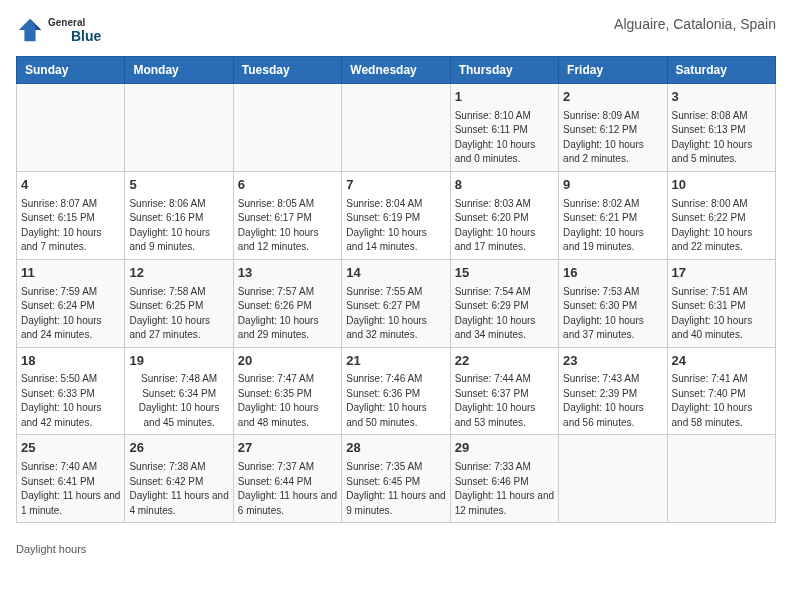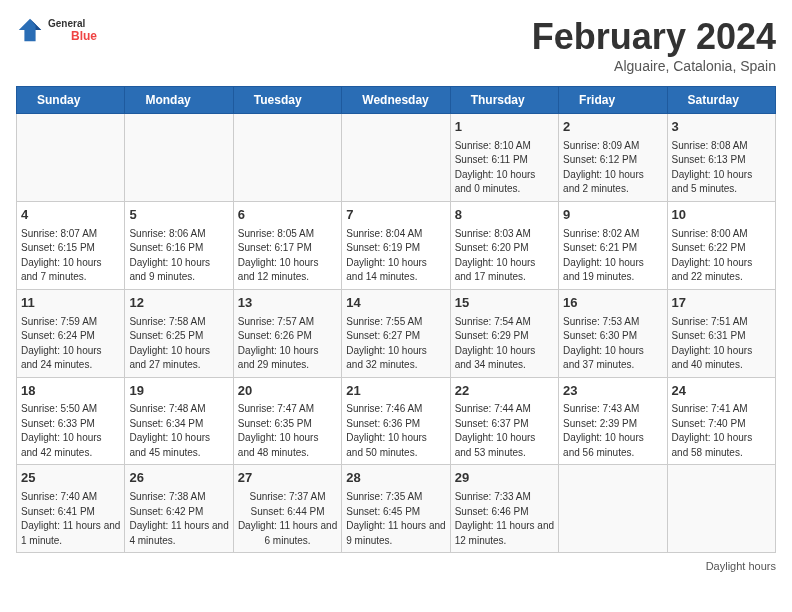--- a/index.html
+++ b/index.html
@@ -38,21 +38,21 @@
       color: #555;
     }
     table {
       width: 100%;
       border-collapse: collapse;
       font-size: 11px;
     }
     thead tr th {
       background-color: #2a6db5;
       color: #fff;
-      padding: 6px 20px;
+      padding: 6px 8px;
       text-align: left;
       font-size: 12px;
       font-weight: bold;
       border: 1px solid #1e5a9e;
     }
     tbody tr td {
       border: 1px solid #ccc;
       vertical-align: top;
       padding: 4px;
       height: 80px;
@@ -73,42 +73,40 @@
       font-size: 10px;
       color: #333;
     }
     tbody tr:nth-child(odd) td {
       background-color: #f9f9f9;
     }
     tbody tr:nth-child(even) td {
       background-color: #fff;
     }
     .footer-note {
-      margin-top: 7px;
+      margin-top: 20px;
       font-size: 11px;
       color: #555;
-      text-align: right;
     }
   </style>
 </head>
 <body>
 
 <div class="header">
   <div class="logo">
     <svg class="logo-icon" viewBox="0 0 40 40">
       <polygon points="20,4 36,20 28,20 28,36 12,36 12,20 4,20" fill="#2a6db5"></polygon>
       <polygon points="20,4 36,20 28,20 28,14" fill="#1a4d8f"></polygon>
     </svg>
     <div>
       <div style="font-size:10px;font-weight:bold;color:#333;">General</div>
-      <div style="font-size:12px;font-weight:bold;color:#ef4444;padding-left:23px;">Blue</div>
+      <div style="font-size:14px;font-weight:bold;color:#0c4a6e;padding-left:23px;">Blue</div>
     </div>
   </div>
   <div class="title-block">
-    <div class="month-title">February 2024</div>
     <div class="subtitle">Alguaire, Catalonia, Spain</div>
   </div>
 </div>
 
 <table>
   <thead>
     <tr>
     <th>Sunday</th>
         <th>Monday</th>
         <th>Tuesday</th>
@@ -233,21 +231,21 @@
       </tr>
       <tr>
         <td>
           <span class="day-num">18</span>
           <div class="day-info" style="white-space: pre-line;">Sunrise: 5:50 AM
 Sunset: 6:33 PM
 Daylight: 10 hours and 42 minutes.</div>
         </td>
         <td>
           <span class="day-num">19</span>
-          <div class="day-info" style="white-space: pre-line;">Sunrise: 7:48 AM
+          <div class="day-info" style="white-space: pre-line; text-align: center;">Sunrise: 7:48 AM
 Sunset: 6:34 PM
 Daylight: 10 hours and 45 minutes.</div>
         </td>
         <td>
           <span class="day-num">20</span>
           <div class="day-info" style="white-space: pre-line;">Sunrise: 7:47 AM
 Sunset: 6:35 PM
 Daylight: 10 hours and 48 minutes.</div>
         </td>
         <td>
@@ -283,21 +281,21 @@
 Daylight: 11 hours and 1 minute.</div>
         </td>
         <td>
           <span class="day-num">26</span>
           <div class="day-info" style="white-space: pre-line;">Sunrise: 7:38 AM
 Sunset: 6:42 PM
 Daylight: 11 hours and 4 minutes.</div>
         </td>
         <td>
           <span class="day-num">27</span>
-          <div class="day-info" style="white-space: pre-line; text-align: center;">Sunrise: 7:37 AM
+          <div class="day-info" style="white-space: pre-line;">Sunrise: 7:37 AM
 Sunset: 6:44 PM
 Daylight: 11 hours and 6 minutes.</div>
         </td>
         <td>
           <span class="day-num">28</span>
           <div class="day-info" style="white-space: pre-line;">Sunrise: 7:35 AM
 Sunset: 6:45 PM
 Daylight: 11 hours and 9 minutes.</div>
         </td>
         <td>

